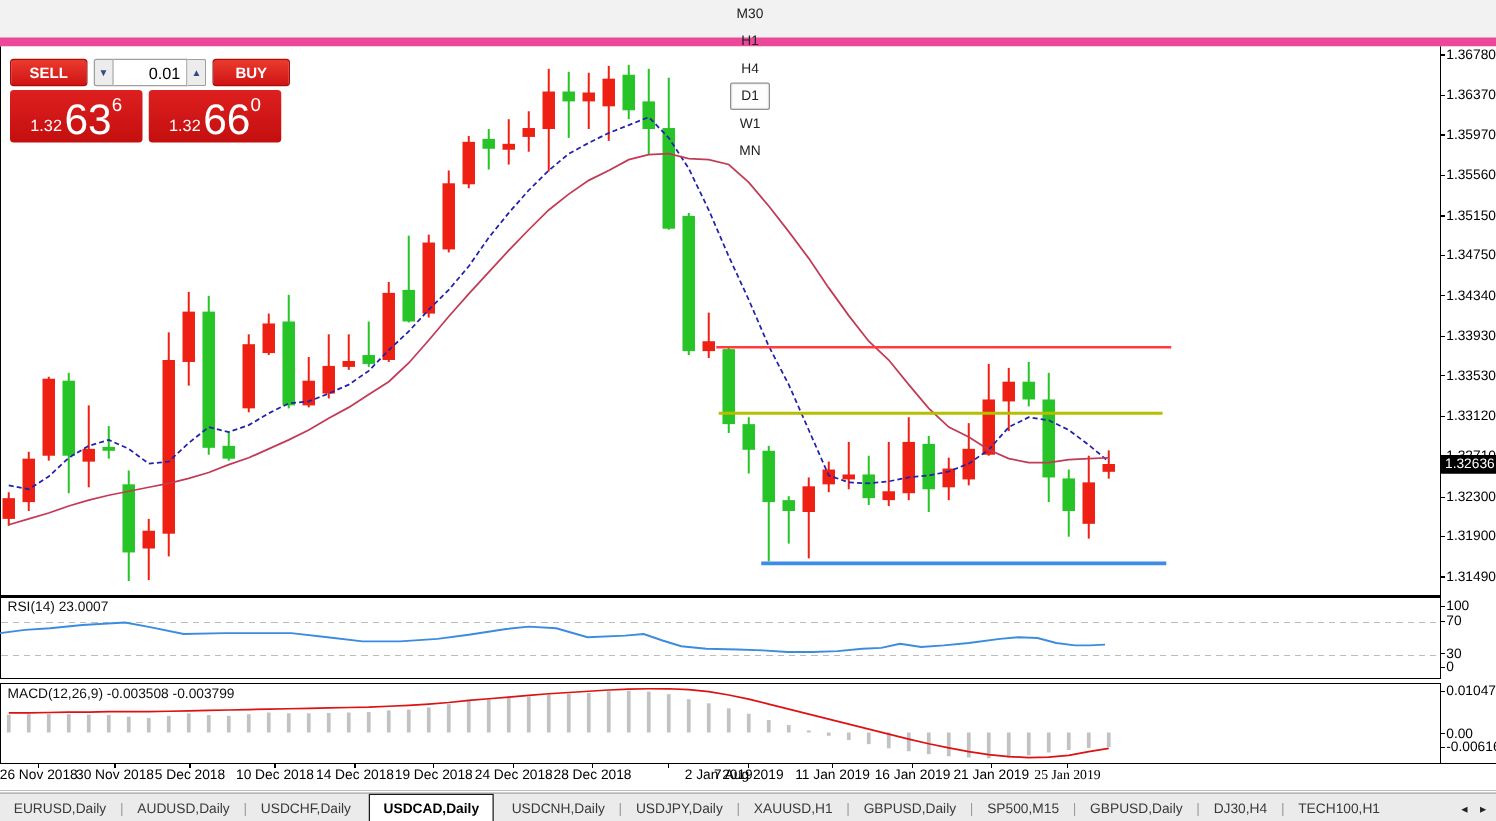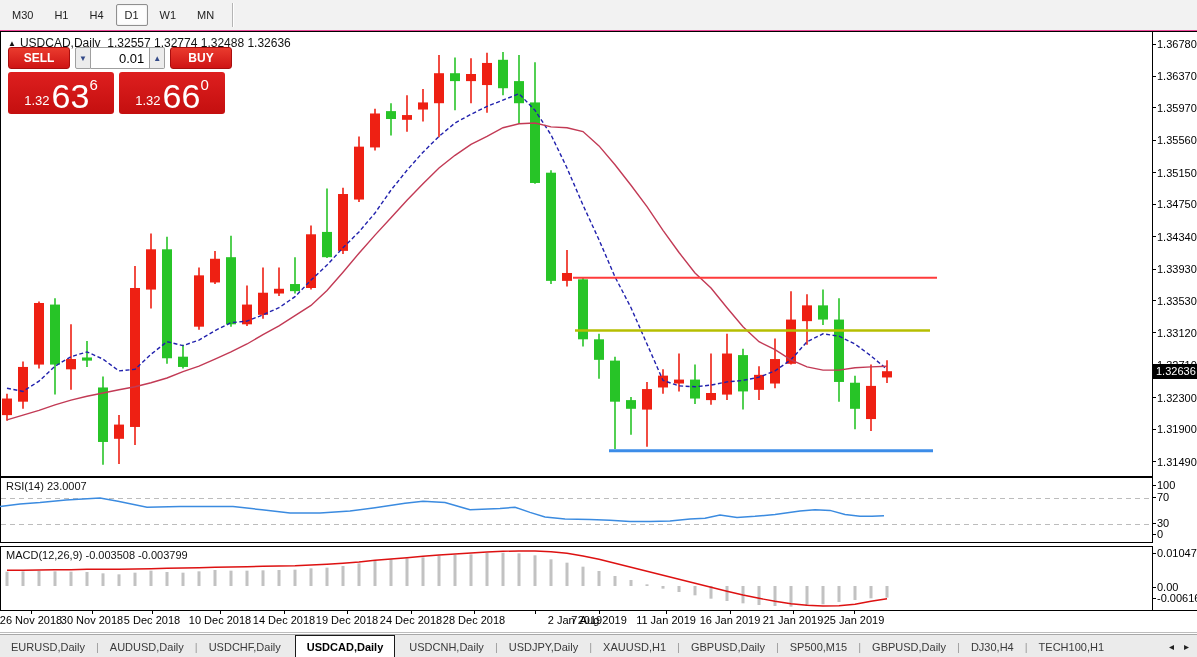--- a/index.html
+++ b/index.html
@@ -1,20 +1,20 @@
 <!DOCTYPE html>
 <html><head>
 <meta charset="utf-8">
 <style>
   html,body{margin:0;padding:0;background:#fff;}
   .app{position:relative;width:1197px;height:657px;overflow:hidden;background:#fff;
        font-family:"Liberation Sans",sans-serif;-webkit-font-smoothing:antialiased;}
   
   .toolbar{position:absolute;left:0;top:0;width:1197px;height:30px;background:#f2f2f2;
-           border-bottom:1px solid #ec4899;display:flex;align-items:center;z-index:5;}
+           border-bottom:7px solid #ec4899;display:flex;align-items:center;z-index:5;flex-direction:column;}
   .tf-btn{margin-left:3px;padding:4px 8px;font-size:11px;color:#222;border:1px solid transparent;
           border-radius:2px;cursor:default;}
   .tf-btn.active{background:#fdfdfd;border:1px solid #8f8f8f;box-shadow:inset 0 0 2px #ddd;}
   .tb-sep{height:24px;width:0;border-left:1px solid #b5b5b5;border-right:1px solid #fff;margin-left:9px;}
   
   svg{position:absolute;left:0;top:0;z-index:1;}
   
   .chart-header{position:absolute;left:8px;top:36px;font-size:12px;color:#111;z-index:6;white-space:nowrap;}
   .chart-header .tri{font-size:8px;margin-right:4px;position:relative;top:-1px;}
   .ind-label{position:absolute;left:6px;font-size:11px;color:#111;z-index:6;white-space:nowrap;}
@@ -280,23 +280,20 @@
   <div class="toolbar" id="toolbar">
       <div class="tf-btn">M30</div>
       <div class="tf-btn">H1</div>
       <div class="tf-btn">H4</div>
       <div class="tf-btn active">D1</div>
       <div class="tf-btn">W1</div>
       <div class="tf-btn">MN</div>
       <div class="tb-sep"></div>
     </div>
 
-  <div class="chart-header">
-    <span class="tri">▲</span><span>USDCAD,Daily</span>&nbsp;&nbsp;<span>1.32557 1.32774 1.32488 1.32636</span>
-  </div>
 
   <div class="trade">
     <div class="trow1">
       <div class="btn-red sell">SELL</div>
       <div class="spin dn">
           <span>▼</span>
         </div>
       <div class="lot">0.01</div>
       <div class="spin up">
           <span>▲</span>
@@ -353,21 +350,21 @@
       <div class="dlabel" style="left: 220px;">10 Dec 2018</div>
       <div class="dlabel" style="left: 284px;">14 Dec 2018</div>
       <div class="dlabel" style="left: 347px;">19 Dec 2018</div>
       <div class="dlabel" style="left: 411px;">24 Dec 2018</div>
       <div class="dlabel" style="left: 474px;">28 Dec 2018</div>
       <div class="dlabel" style="left: 535px; margin-left: 40px;">2 Jan 2019</div>
       <div class="dlabel" style="left: 599px;">7 Aug 2019</div>
       <div class="dlabel" style="left: 666px;">11 Jan 2019</div>
       <div class="dlabel" style="left: 730px;">16 Jan 2019</div>
       <div class="dlabel" style="left: 793px;">21 Jan 2019</div>
-      <div class="dlabel" style="left: 854px;">25 Jan 2019</div>
+      <div class="dlabel" style="left: 854px; font-family: Liberation Serif, serif;">25 Jan 2019</div>
     </div>
 
   <div class="tabs" id="tabbar">
       <div class="tab">EURUSD,Daily</div>
       <div class="tab-sep">|</div>
       <div class="tab">AUDUSD,Daily</div>
       <div class="tab-sep">|</div>
       <div class="tab">USDCHF,Daily</div>
       <div class="tab-sep">&nbsp;</div>
       <div class="tab active">USDCAD,Daily</div>

